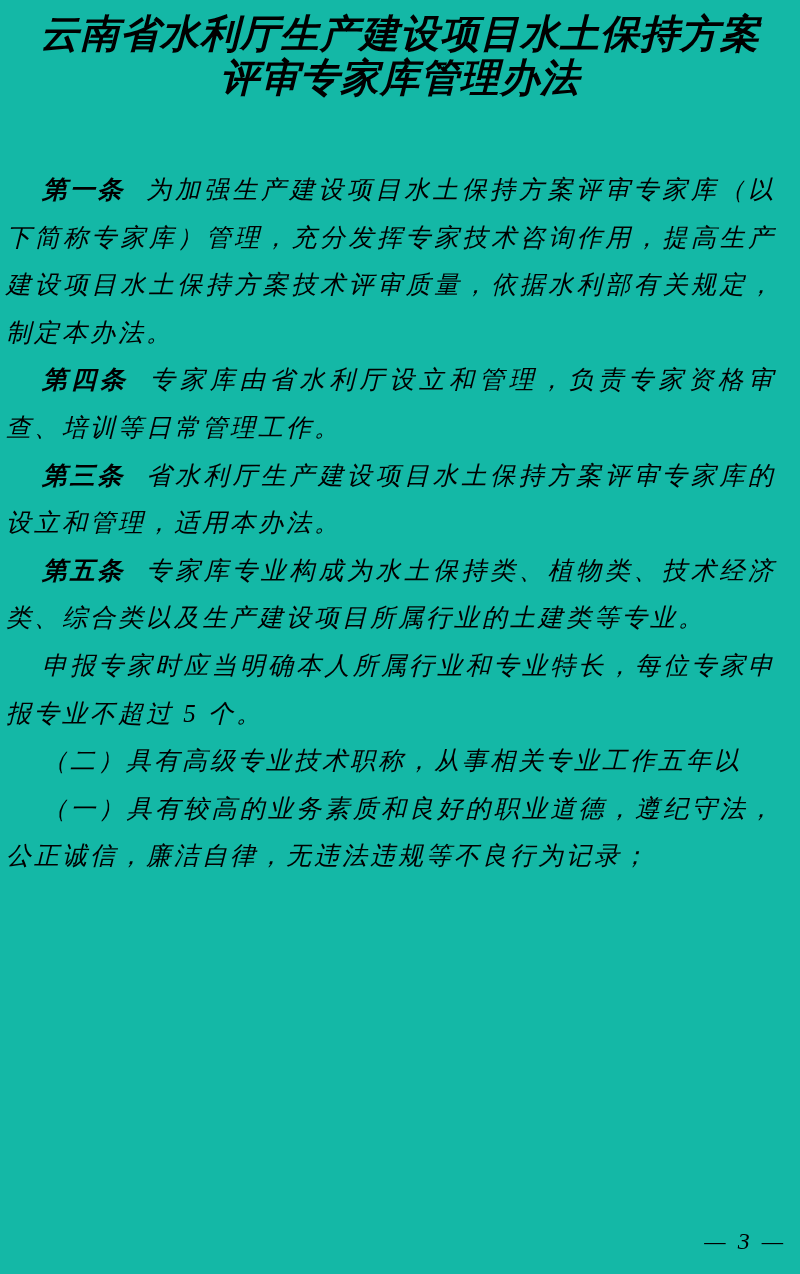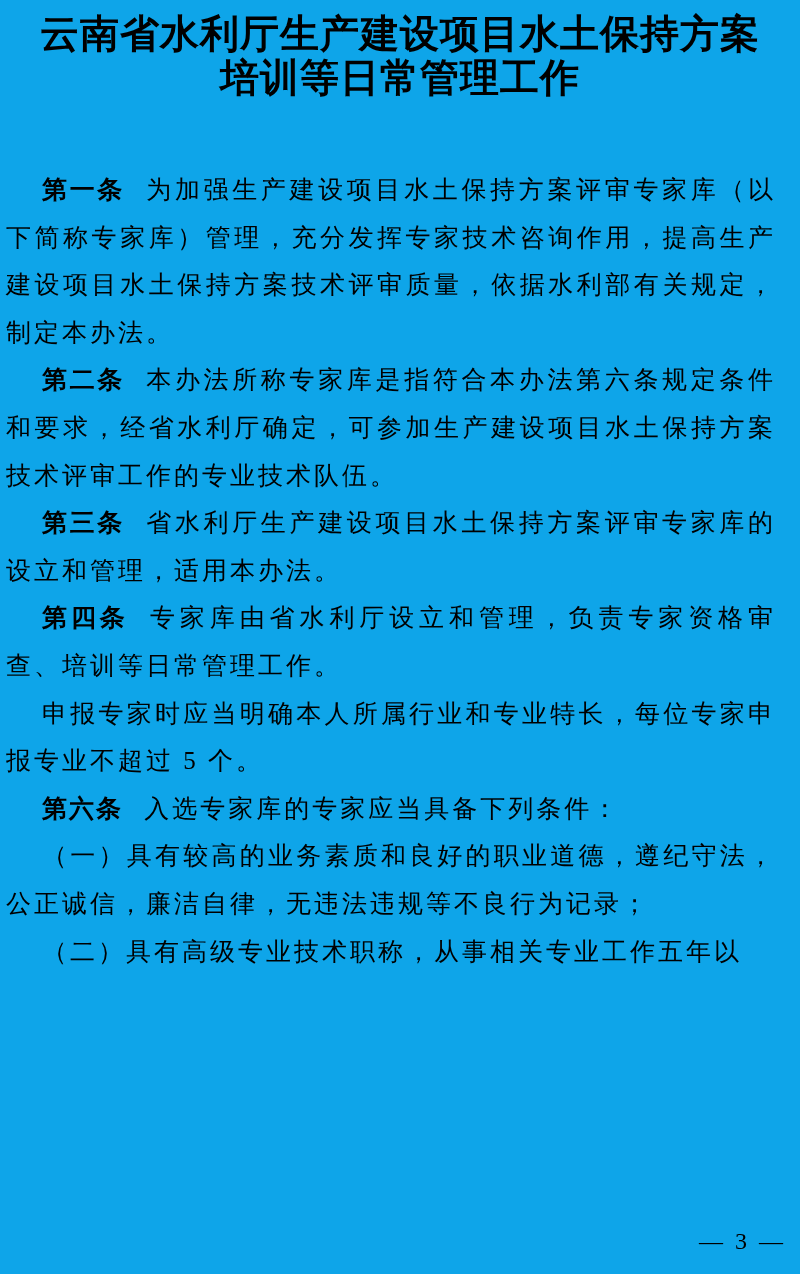--- a/index.html
+++ b/index.html
@@ -4,24 +4,25 @@
 <style>
   html, body {
     margin: 0;
     padding: 0;
     background: #ffffff;
   }
   .page {
     position: relative;
     width: 800px;
     height: 1274px;
-    background: #0ea5e9;
+    background: #14b8a6;
     color: #000000;
     font-family: "Liberation Serif", "DejaVu Serif", serif;
     overflow: hidden;
+    font-style: italic;
   }
   .doc-title {
     margin: 0;
     padding-top: 12px;
     text-align: center;
     font-size: 39px;
     font-weight: bold;
     line-height: 44px;
     letter-spacing: 1px;
     font-family: "Liberation Serif", "DejaVu Serif", serif;
@@ -53,45 +54,42 @@
     font-family: "Liberation Serif", "DejaVu Serif", serif;
   }
 </style>
 </head>
 <body>
 
 <div class="page">
 
   <h1 class="doc-title">
     <span>云南省水利厅生产建设项目水土保持方案</span><br>
-    <span>培训等日常管理工作</span>
+    <span>评审专家库管理办法</span>
   </h1>
 
   <div class="doc-body">
     <p>
       <span class="lead">第一条</span><span>为加强生产建设项目水土保持方案评审专家库（以下简称专家库）管理，充分发挥专家技术咨询作用，提高生产建设项目水土保持方案技术评审质量，依据水利部有关规定，制定本办法。</span>
     </p>
     <p>
-      <span class="lead">第二条</span><span>本办法所称专家库是指符合本办法第六条规定条件和要求，经省水利厅确定，可参加生产建设项目水土保持方案技术评审工作的专业技术队伍。</span>
+      <span class="lead">第四条</span><span>专家库由省水利厅设立和管理，负责专家资格审查、培训等日常管理工作。</span>
     </p>
     <p>
       <span class="lead">第三条</span><span>省水利厅生产建设项目水土保持方案评审专家库的设立和管理，适用本办法。</span>
     </p>
     <p>
-      <span class="lead">第四条</span><span>专家库由省水利厅设立和管理，负责专家资格审查、培训等日常管理工作。</span>
+      <span class="lead">第五条</span><span>专家库专业构成为水土保持类、植物类、技术经济类、综合类以及生产建设项目所属行业的土建类等专业。</span>
     </p>
     <p>
       <span>申报专家时应当明确本人所属行业和专业特长，每位专家申报专业不超过 5 个。</span>
     </p>
     <p>
-      <span class="lead">第六条</span><span>入选专家库的专家应当具备下列条件：</span>
+      <span>（二）具有高级专业技术职称，从事相关专业工作五年以</span>
     </p>
     <p>
       <span>（一）具有较高的业务素质和良好的职业道德，遵纪守法，公正诚信，廉洁自律，无违法违规等不良行为记录；</span>
-    </p>
-    <p>
-      <span>（二）具有高级专业技术职称，从事相关专业工作五年以</span>
     </p>
   </div>
 
   <div class="page-number">— 3 —</div>
 
 </div>
 
 </body></html>

